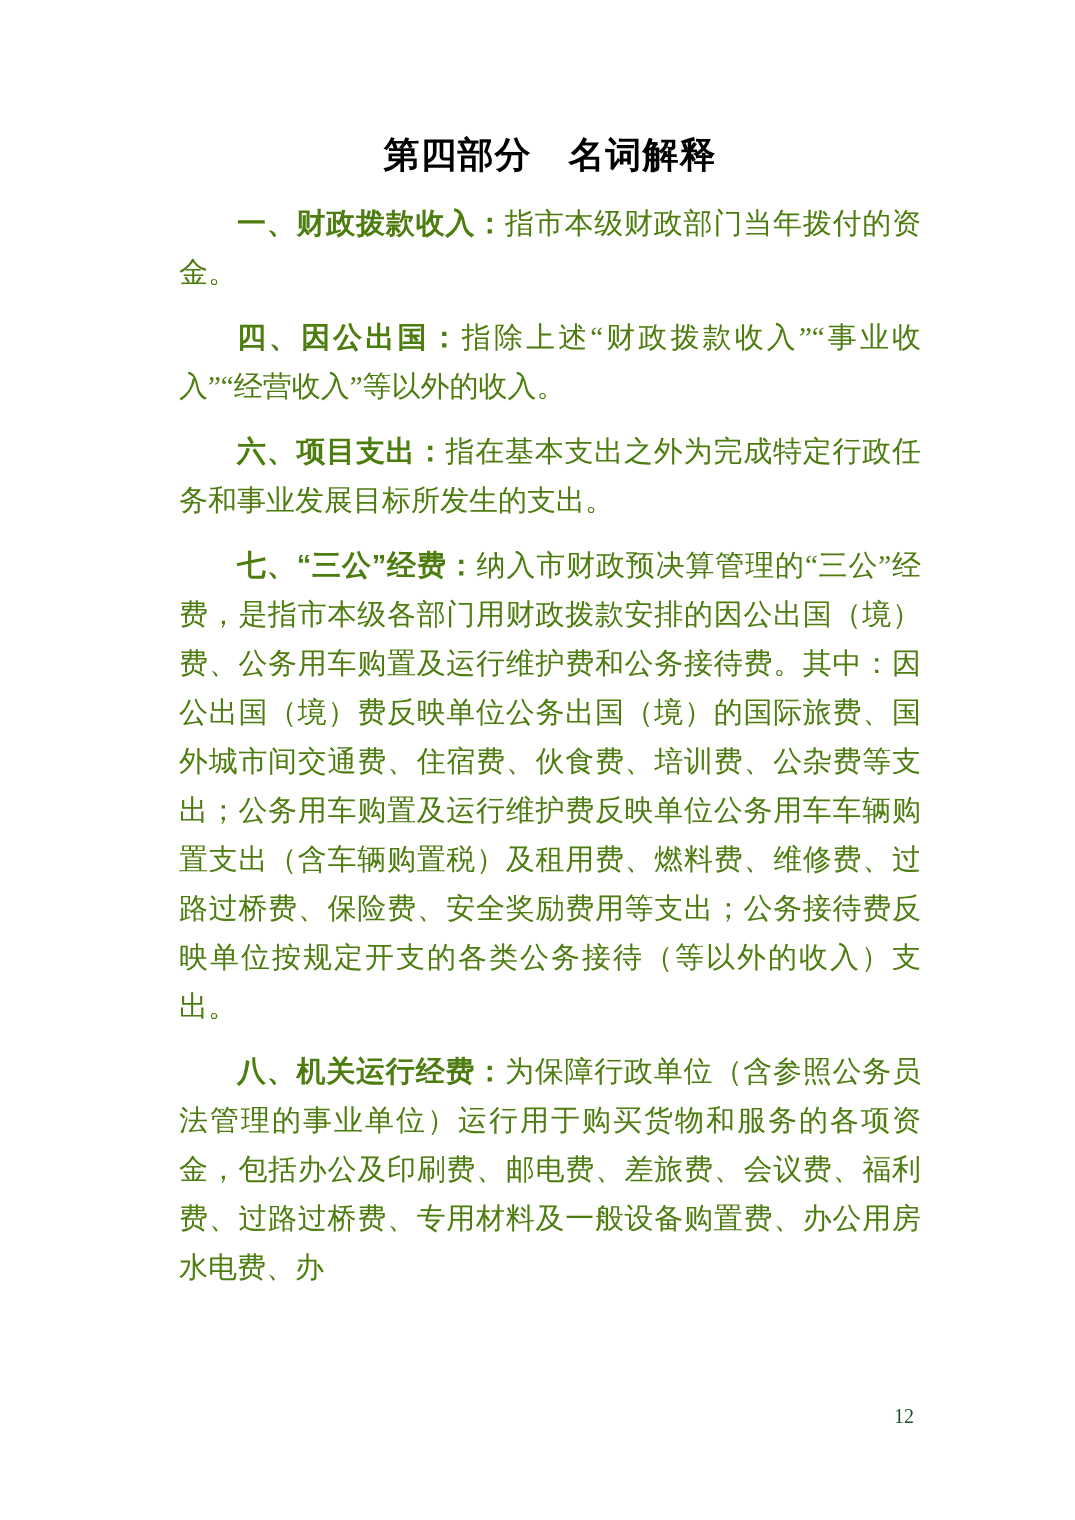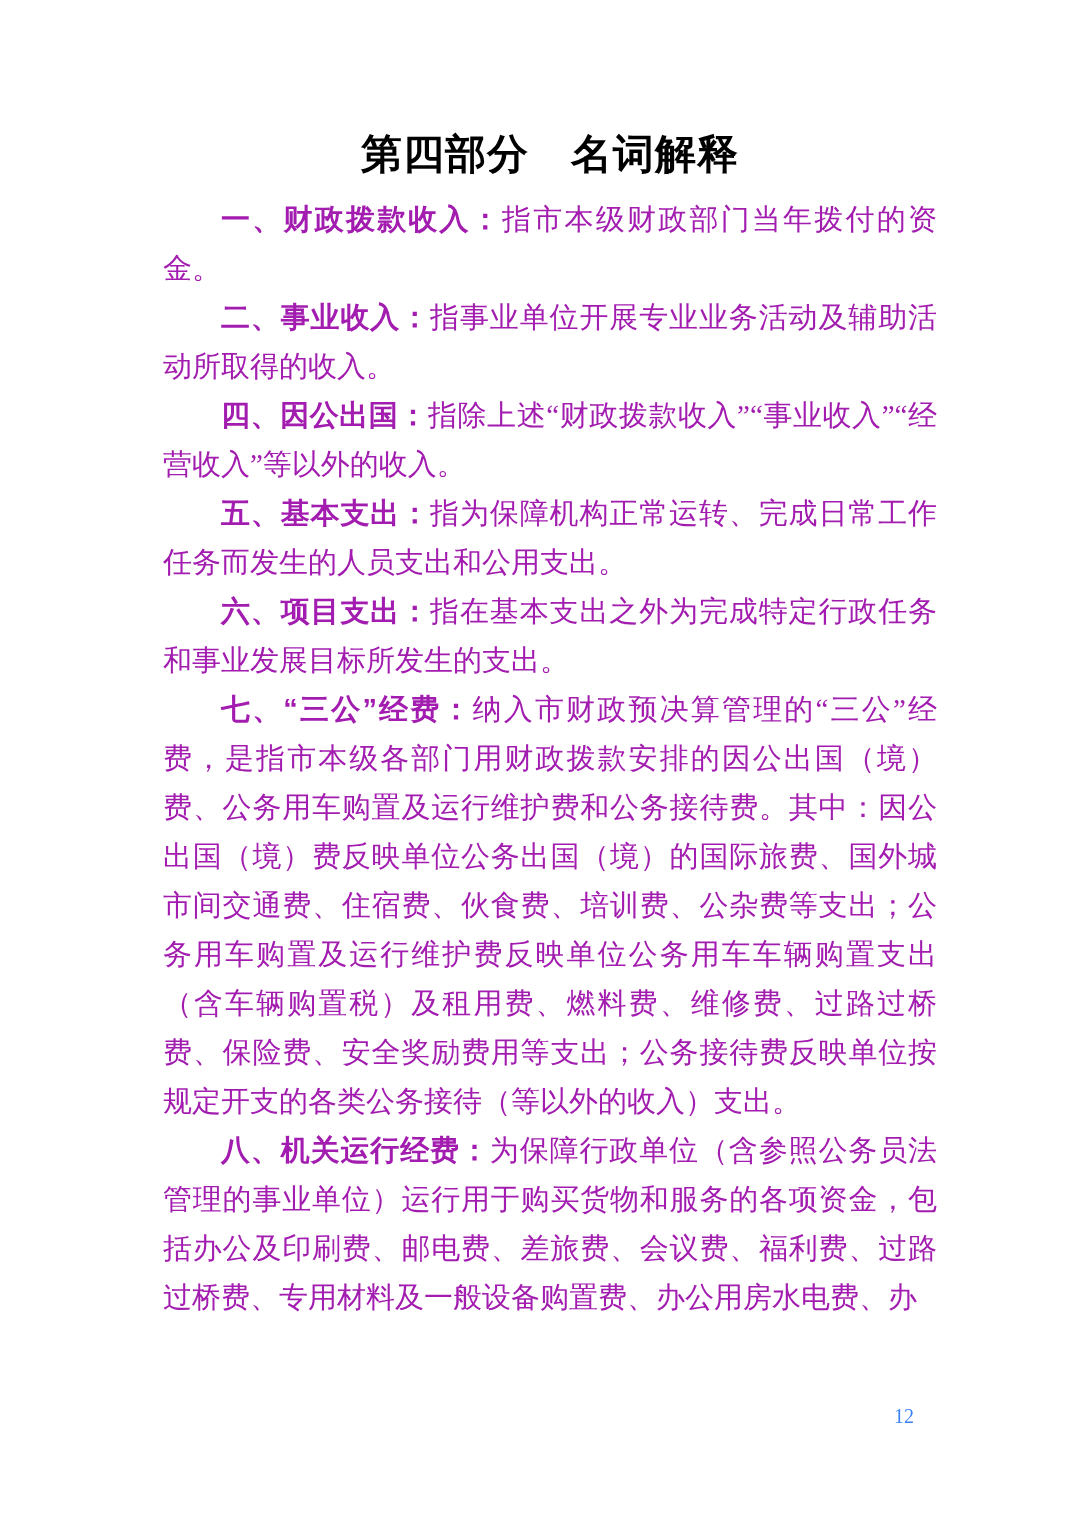--- a/index.html
+++ b/index.html
@@ -20,64 +20,62 @@
     position: absolute;
     left: 163px;
     top: 126px;
     width: 774px;
   }
   .doc-title {
     margin: 0 0 12px 0;
     text-align: center;
     font-family: "Liberation Sans", sans-serif;
     font-weight: bold;
-    font-size: 41px;
+    font-size: 36px;
     line-height: 57px;
     color: #000000;
     letter-spacing: 1px;
   }
   .para {
-    margin: 0;
+    margin: 16px;
     font-size: 29px;
     line-height: 49px;
     text-align: justify;
     text-justify: inter-ideograph;
     text-indent: 58px;
-    color: #a21caf;
+    color: #4d7c0f;
     word-break: break-all;
   }
   .term {
     font-family: "Liberation Sans", sans-serif;
     font-weight: bold;
   }
   .page-number {
     position: absolute;
     left: 894px;
     top: 1404px;
     font-size: 20px;
     line-height: 24px;
     font-family: "Liberation Serif", serif;
-    color: #3b82f6;
+    color: #14532d;
   }
 </style>
 </head>
 <body>
 
 <div class="page">
   <div class="content">
     <h1 class="doc-title">第四部分　名词解释</h1>
 
     <p class="para"><span class="term">一、财政拨款收入：</span><span>指市本级财政部门当年拨付的资金。</span></p>
 
-    <p class="para"><span class="term">二、事业收入：</span><span>指事业单位开展专业业务活动及辅助活动所取得的收入。</span></p>
 
 
     <p class="para"><span class="term">四、因公出国：</span><span>指除上述“财政拨款收入”“事业收入”“经营收入”等以外的收入。</span></p>
 
-    <p class="para"><span class="term">五、基本支出：</span><span>指为保障机构正常运转、完成日常工作任务而发生的人员支出和公用支出。</span></p>
 
     <p class="para"><span class="term">六、项目支出：</span><span>指在基本支出之外为完成特定行政任务和事业发展目标所发生的支出。</span></p>
 
     <p class="para"><span class="term">七、“三公”经费：</span><span>纳入市财政预决算管理的“三公”经费，是指市本级各部门用财政拨款安排的因公出国（境）费、公务用车购置及运行维护费和公务接待费。其中：因公出国（境）费反映单位公务出国（境）的国际旅费、国外城市间交通费、住宿费、伙食费、培训费、公杂费等支出；公务用车购置及运行维护费反映单位公务用车车辆购置支出（含车辆购置税）及租用费、燃料费、维修费、过路过桥费、保险费、安全奖励费用等支出；公务接待费反映单位按规定开支的各类公务接待（等以外的收入）支出。</span></p>
 
     <p class="para"><span class="term">八、机关运行经费：</span><span>为保障行政单位（含参照公务员法管理的事业单位）运行用于购买货物和服务的各项资金，包括办公及印刷费、邮电费、差旅费、会议费、福利费、过路过桥费、专用材料及一般设备购置费、办公用房水电费、办</span></p>
   </div>
 
   <div class="page-number">12</div>
 </div>

